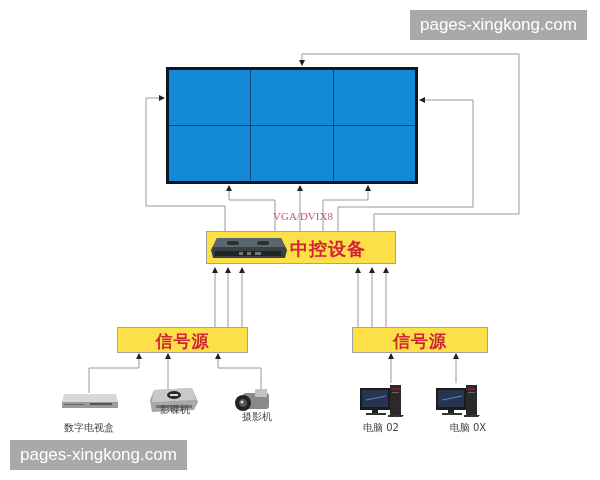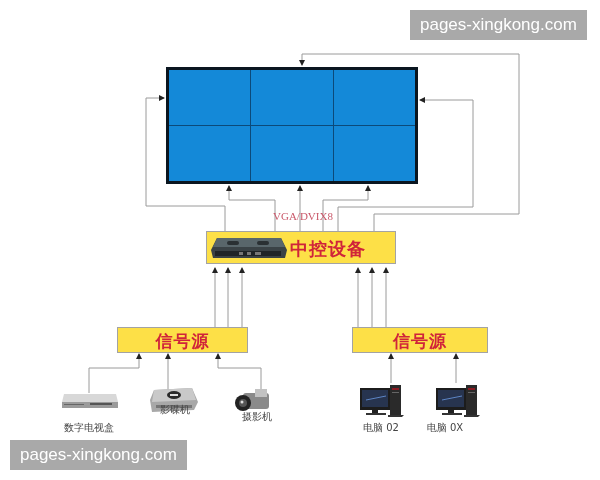--- a/index.html
+++ b/index.html
@@ -133,16 +133,16 @@
   <rect x="2" y="4" width="30" height="22" fill="#1c1c1c"></rect>
   <rect x="4" y="6" width="26" height="17" fill="#27344f"></rect>
   <path d="M8,16 L28,12" stroke="#5c84c4" stroke-width="1"></path>
   <rect x="14" y="26" width="6" height="3" fill="#222"></rect>
   <rect x="8" y="29" width="20" height="2" fill="#333"></rect>
   <rect x="32" y="1" width="11" height="30" fill="#2a2a2a"></rect>
   <rect x="34" y="4" width="7" height="2" fill="#8a1a22"></rect>
   <rect x="34" y="8" width="7" height="1" fill="#666"></rect>
   <path d="M30,31 L46,31 L44,33 L30,33 Z" fill="#333"></path>
 </svg>
-<div class="device-label" style="left:410px; top:421px;">电脑 0X</div>
+<div class="device-label" style="left:433px; top:421px;">电脑 0X</div>
 
 <div class="watermark" style="left:410px; top:10px;">pages-xingkong.com</div>
 <div class="watermark" style="left:10px; top:440px;">pages-xingkong.com</div>
 
 </body></html>

